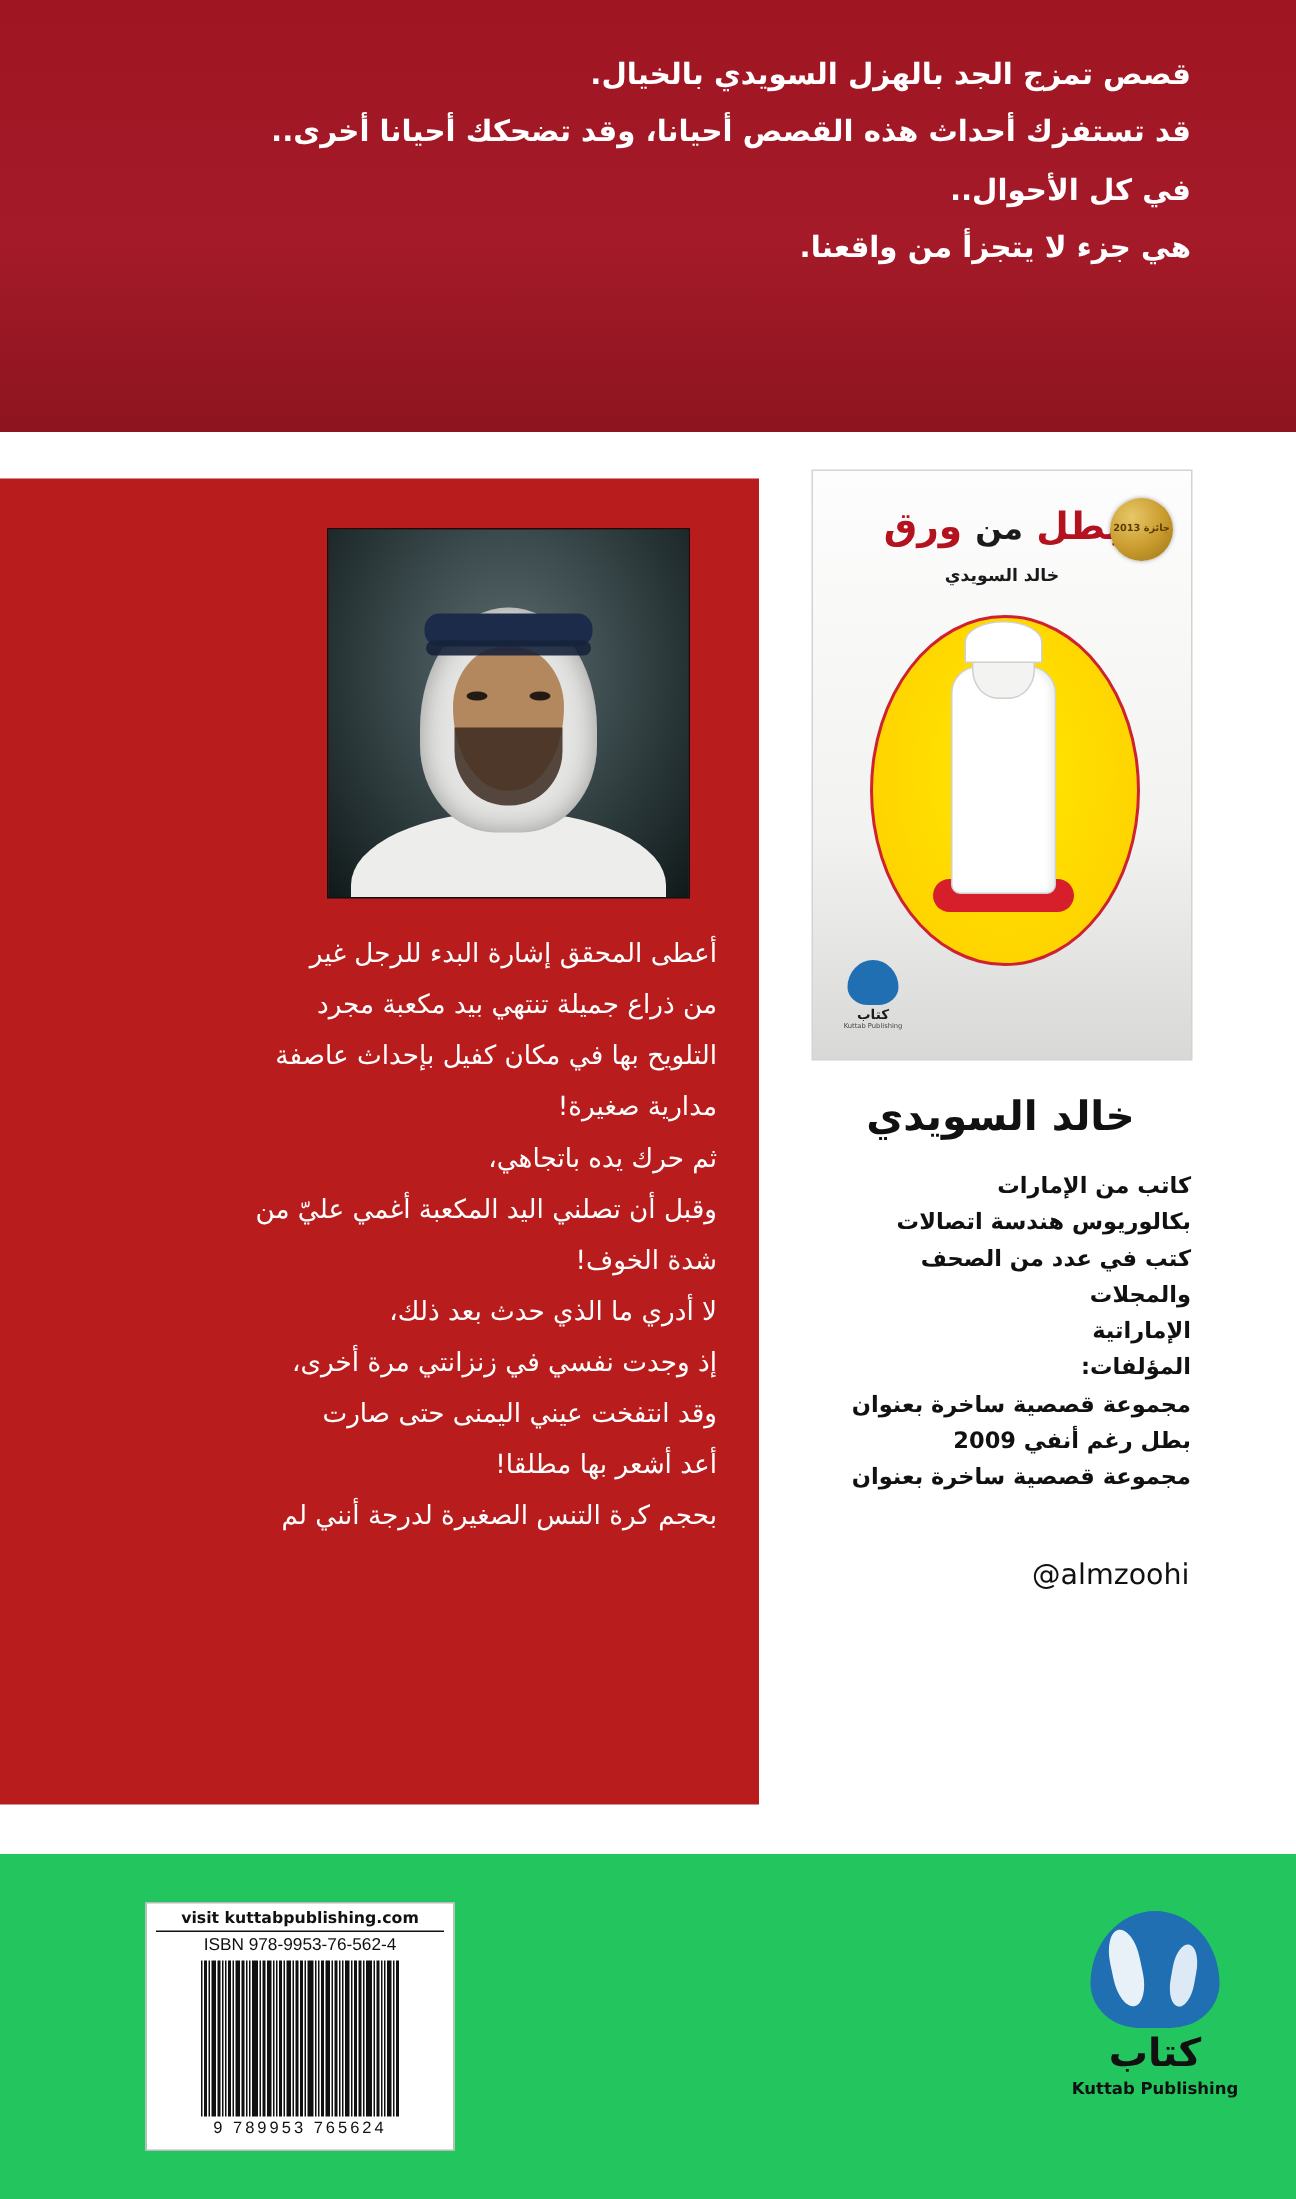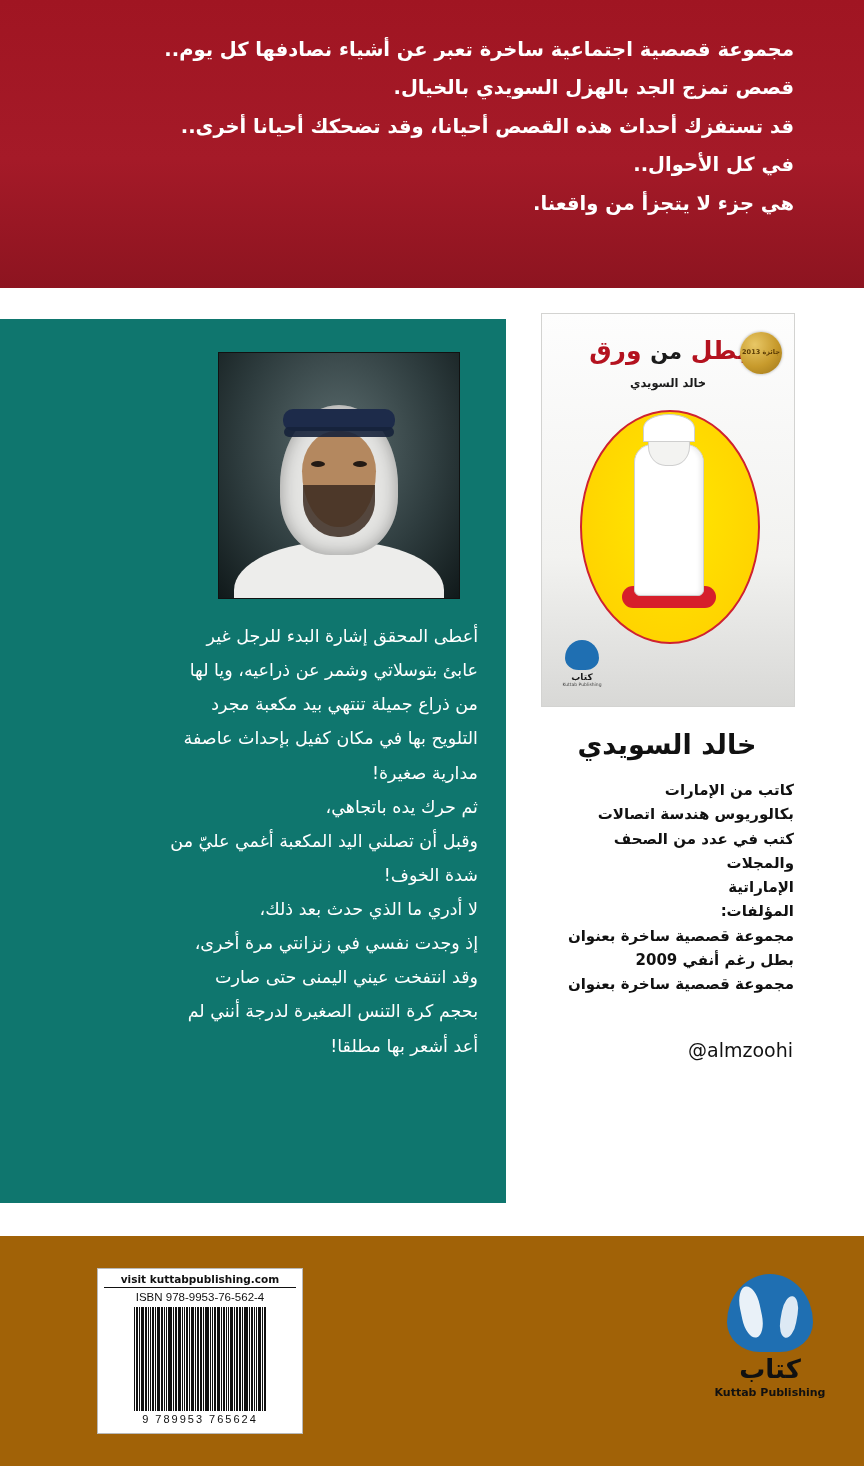--- a/index.html
+++ b/index.html
@@ -38,21 +38,21 @@
 
   
   .mid{
     position:absolute;left:0;top:288px;width:864px;height:948px;
     background:#ffffff;
   }
 
   
   .black-panel{
     position:absolute;left:0;top:31px;width:506px;height:884px;
-    background:#0f766e;
+    background:#b91c1c;
     box-sizing:border-box;
   }
   .author-photo{
     position:absolute;left:218px;top:33px;width:240px;height:245px;
     background:#2b3a3c;
     background:radial-gradient(ellipse at 50% 38%, #5c6d6f 0%, #2d3b3d 60%, #10191a 100%);
     border:1px solid #111;
     overflow:hidden;
   }
   
@@ -187,21 +187,21 @@
   .bio .just{text-align:justify;text-align-last:right;}
   .handle{
     position:absolute;left:541px;top:751px;width:252px;
     direction:ltr;text-align:right;
     font-size:19px;color:#111;
   }
 
   
   .bottom{
     position:absolute;left:0;top:1236px;width:864px;height:230px;
-    background:#a16207;
+    background:#22c55e;
   }
   .barcode-box{
     position:absolute;left:97px;top:32px;width:206px;height:166px;
     background:#ffffff;border:1px solid #b9b9b9;box-sizing:border-box;
     padding:4px 6px;
   }
   .bc-url{
     font-size:10.5px;color:#111;text-align:center;direction:ltr;
     border-bottom:1px solid #111;padding-bottom:2px;margin-bottom:3px;font-weight:bold;
   }
@@ -241,21 +241,20 @@
   .pub-logo .en{
     font-size:11px;font-weight:bold;color:#111;direction:ltr;margin-top:2px;
   }
 </style>
 </head>
 <body>
 
 <div class="page">
 
   <div class="banner">
-    <p>مجموعة قصصية اجتماعية ساخرة تعبر عن أشياء نصادفها كل يوم..</p>
     <p>قصص تمزج الجد بالهزل السويدي بالخيال.</p>
     <p>قد تستفزك أحداث هذه القصص أحيانا، وقد تضحكك أحيانا أخرى..</p>
     <p>في كل الأحوال..</p>
     <p>هي جزء لا يتجزأ من واقعنا.</p>
   </div>
 
   <div class="mid">
 
     <div class="black-panel">
       <div class="author-photo">
@@ -264,32 +263,31 @@
         <div class="kf-face"></div>
         <div class="kf-beard"></div>
         <div class="kf-eye l"></div>
         <div class="kf-eye r"></div>
         <div class="kf-band"></div>
         <div class="kf-band2"></div>
       </div>
 
       <div class="excerpt">
         <p>أعطى المحقق إشارة البدء للرجل غير</p>
-        <p>عابئ بتوسلاتي وشمر عن ذراعيه، ويا لها</p>
         <p>من ذراع جميلة تنتهي بيد مكعبة مجرد</p>
         <p>التلويح بها في مكان كفيل بإحداث عاصفة</p>
         <p>مدارية صغيرة!</p>
         <p>ثم حرك يده باتجاهي،</p>
         <p>وقبل أن تصلني اليد المكعبة أغمي عليّ من</p>
         <p>شدة الخوف!</p>
         <p>لا أدري ما الذي حدث بعد ذلك،</p>
         <p>إذ وجدت نفسي في زنزانتي مرة أخرى،</p>
         <p>وقد انتفخت عيني اليمنى حتى صارت</p>
+        <p>أعد أشعر بها مطلقا!</p>
         <p>بحجم كرة التنس الصغيرة لدرجة أنني لم</p>
-        <p>أعد أشعر بها مطلقا!</p>
       </div>
     </div>
 
     <div class="cover">
       <div class="cover-title">
         <span>بطل</span>
         <span class="mid-word">من</span>
         <span>ورق</span>
       </div>
       <div class="cover-seal">جائزة 2013</div>

